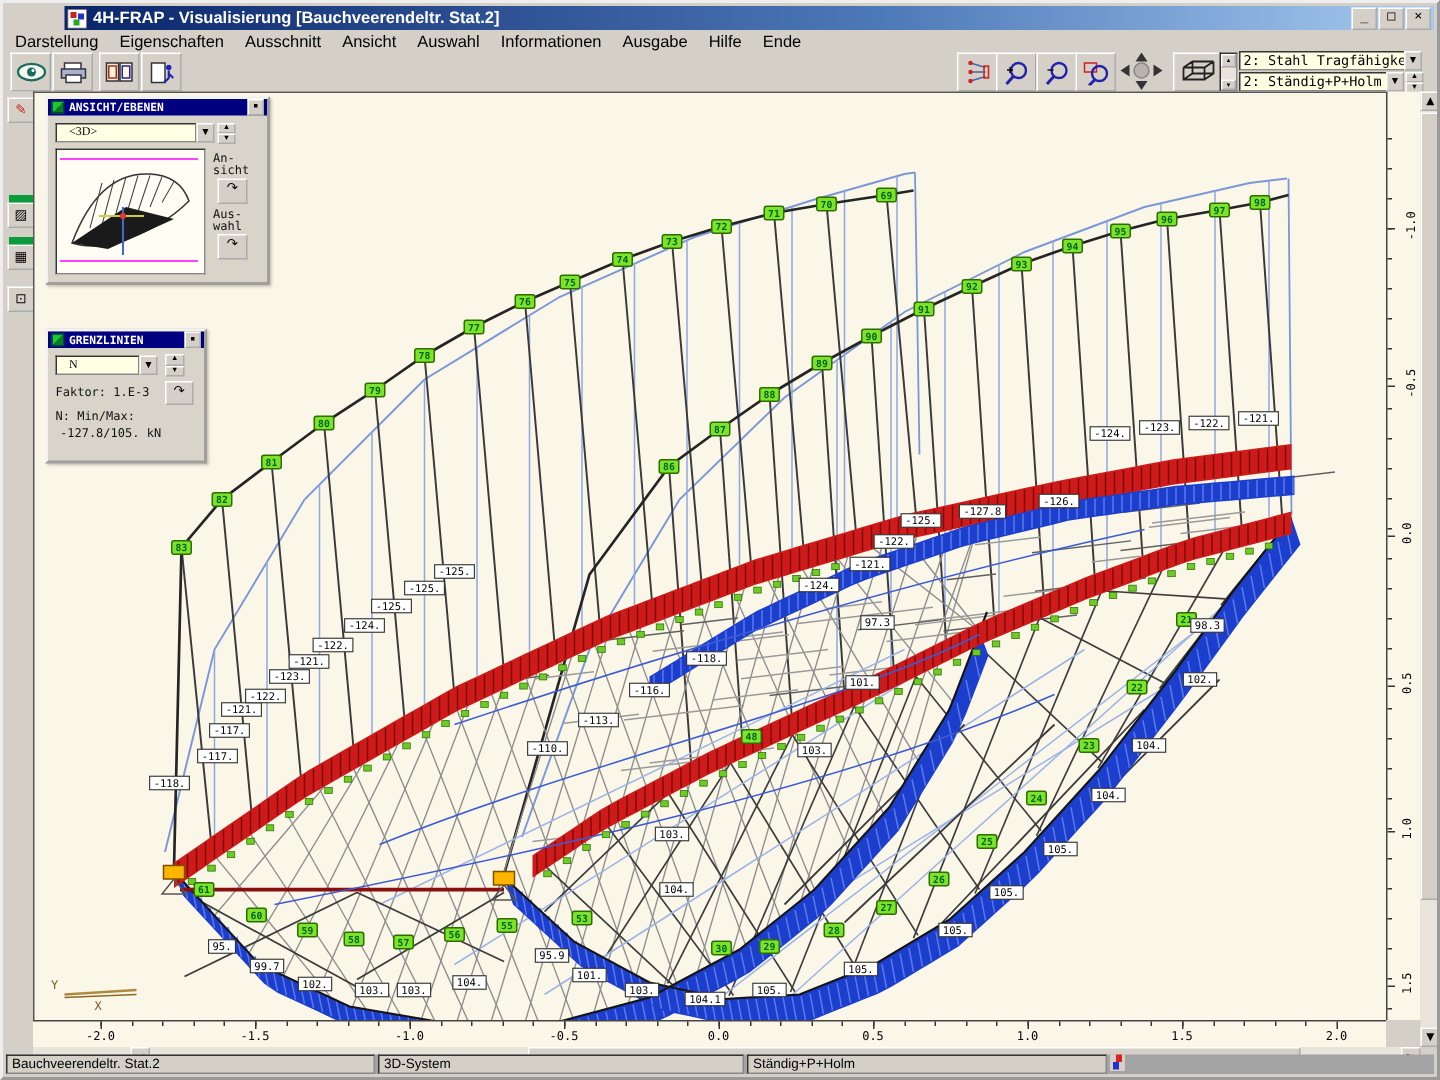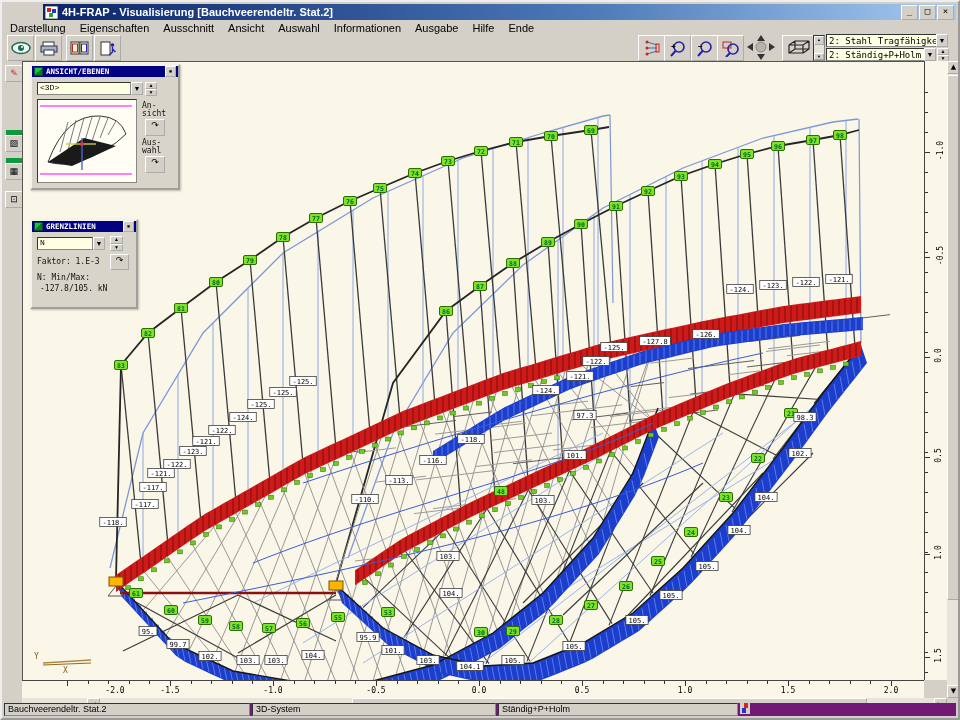--- a/index.html
+++ b/index.html
@@ -44,33 +44,33 @@
   #yruler .lbl{position:absolute;left:6px;font-size:8px;font-family:"DejaVu Sans Mono",monospace;
     transform:rotate(-90deg);transform-origin:center;}
   
   .sbtn{position:absolute;background:#d4d0c8;border:1px outset #fff;font-size:7px;text-align:center;
     box-sizing:border-box;font-family:"DejaVu Sans",sans-serif;}
   #hscroll{position:absolute;left:20px;top:696px;width:925px;height:12px;background:#e8e4dc;}
   #hthumb{position:absolute;left:330px;top:0;width:515px;height:12px;background:#d4d0c8;border:1px outset #fff;box-sizing:border-box;}
   #vscroll{position:absolute;left:945px;top:59px;width:13px;height:637px;background:#e8e4dc;}
   #vthumb{position:absolute;left:0;top:14px;width:13px;height:525px;background:#d4d0c8;border:1px outset #fff;box-sizing:border-box;}
   
-  #statusbar{position:absolute;left:2px;right:2px;bottom:2px;height:13px;display:flex;background:#701a75;gap:2px;}
+  #statusbar{position:absolute;left:2px;right:2px;bottom:2px;height:13px;display:flex;background:#a3a3a3;gap:2px;}
   .scell{border:1px inset #888;font-size:9px;padding:0 3px;line-height:11px;white-space:nowrap;overflow:hidden;background:#d4d0c8;}
   
   .panel{position:absolute;background:#d8d4ca;border:2px outset #f4f2ec;box-shadow:1px 1px 2px rgba(0,0,0,.25);}
   .ptitle{height:11px;background:#000080;color:#fff;font-size:7.5px;font-weight:bold;
     font-family:"DejaVu Sans Mono",monospace;display:flex;align-items:center;gap:3px;padding:0 2px;}
   .ptitle .picon{width:7px;height:7px;background:linear-gradient(135deg,#19c832 50%,#0a7a1e 50%);border:1px solid #044;}
   .ptitle .pbtn{margin-left:auto;width:9px;height:9px;background:#d4d0c8;border:1px outset #fff;
     font-size:6px;line-height:8px;color:#000;text-align:center;}
   .ptext{font-size:8px;font-family:"DejaVu Sans Mono",monospace;color:#111;}
   .pbutton{background:#d4d0c8;border:1px outset #fff;font-size:9px;text-align:center;}
-  .pfield{background:#ffffe4;border:1px inset #888;font-size:8px;font-family:Liberation Mono, monospace;
-    padding-left:2px;box-sizing:border-box;}
+  .pfield{background:#ffffe4;border:1px inset #888;font-size:8px;font-family:Liberation Serif, serif;
+    padding-left:8px;box-sizing:border-box;}
   .abs{position:absolute;}
 </style>
 </head>
 <body>
 
 <div id="app">
 
   <div id="titlebar">
     <svg width="13" height="13">
       <rect x="0" y="0" width="13" height="13" fill="#fff" stroke="#555"></rect>
@@ -1149,21 +1149,21 @@
       <div class="tick" style="left: 683.6px; height: 3px;"></div>
       <div class="tick" style="left: 704.2px; height: 3px;"></div>
       <div class="tick" style="left: 724.8px; height: 3px;"></div>
       <div class="tick" style="left: 745.4px; height: 3px;"></div>
       <div class="tick" style="left: 766px; height: 3px;"></div>
       <div class="tick" style="left: 786.6px; height: 3px;"></div>
       <div class="tick" style="left: 807.2px; height: 3px;"></div>
       <div class="tick" style="left: 827.8px; height: 3px;"></div>
       <div class="tick" style="left: 848.4px; height: 3px;"></div>
       <div class="tick" style="left: 45px; height: 5px;"></div>
-      <div class="lbl" style="left: 45px; margin-left: 48px;">-2.0</div>
+      <div class="lbl" style="left: 45px;">-2.0</div>
       <div class="tick" style="left: 148px; height: 5px;"></div>
       <div class="lbl" style="left: 148px;">-1.5</div>
       <div class="tick" style="left: 251px; height: 5px;"></div>
       <div class="lbl" style="left: 251px;">-1.0</div>
       <div class="tick" style="left: 354px; height: 5px;"></div>
       <div class="lbl" style="left: 354px;">-0.5</div>
       <div class="tick" style="left: 457px; height: 5px;"></div>
       <div class="lbl" style="left: 457px;">0.0</div>
       <div class="tick" style="left: 560px; height: 5px;"></div>
       <div class="lbl" style="left: 560px;">0.5</div>

